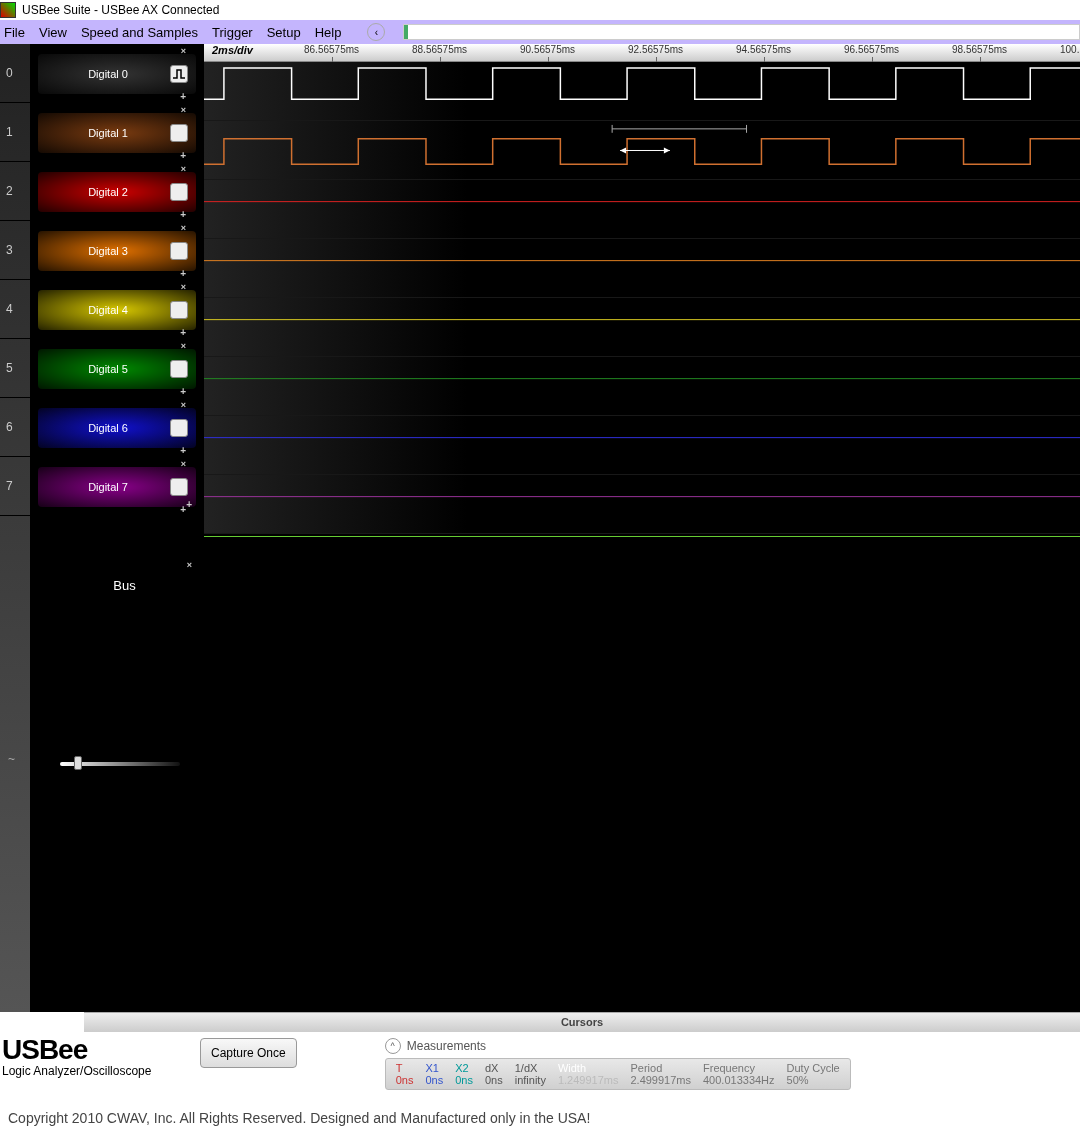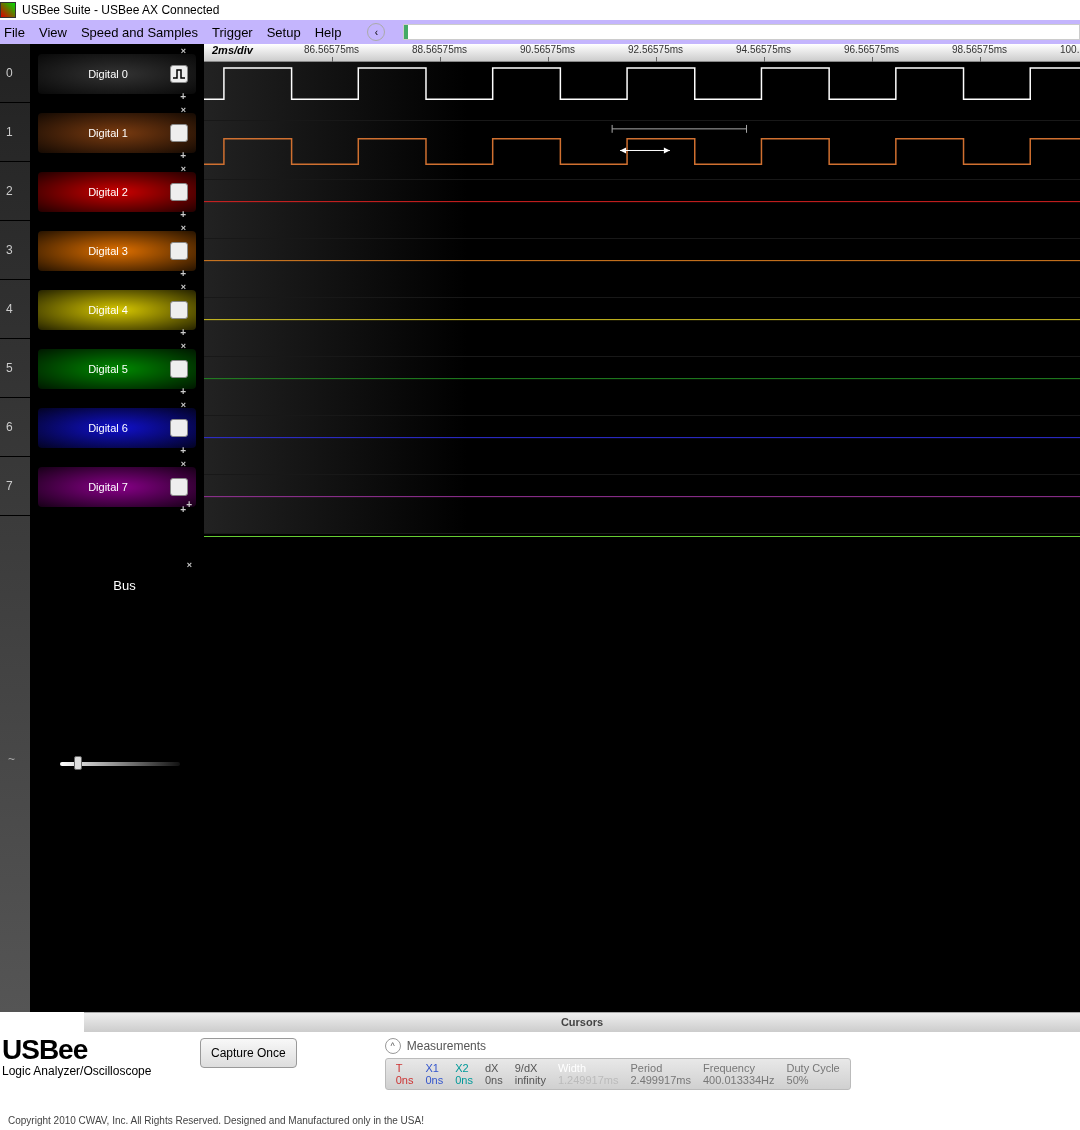--- a/index.html
+++ b/index.html
@@ -51,21 +51,21 @@
 .brand-name { font-size: 28px; font-weight: bold; letter-spacing: -1px; }
 .brand-sub { font-size: 12px; margin-top:-2px; }
 .capture-btn { height: 30px; padding: 0 10px; background: linear-gradient(to bottom, #f8f8f8, #ddd); border: 1px solid #999; border-radius: 4px; font-size: 12px; margin-top:4px; }
 .meas { margin-left: 80px; margin-top:4px; }
 .meas-hdr { display:flex; align-items:center; gap:6px; font-size:12px; color:#555; }
 .meas-caret { width:16px; height:16px; border:1px solid #999; border-radius:50%; display:flex; align-items:center; justify-content:center; font-size:9px; }
 .meas-table { display:flex; gap:12px; background:linear-gradient(to bottom,#e8e8e8,#d0d0d0); border:1px solid #bbb; border-radius:3px; padding:3px 10px; margin-top:4px; font-size:11px; }
 .meas-col { display:flex; flex-direction:column; }
 .meas-lbl { color:#666; }
 .meas-val { color:#444; }
-.copyright { position:absolute; bottom:4px; left:8px; font-size:10px; color:#444; }
+.copyright { position:absolute; bottom:4px; left:8px; font-size:14px; color:#444; }
 </style>
 </head>
 <body>
 
 <div class="title-bar">
   <div class="title-icon"></div>
   <span>USBee Suite - USBee AX Connected</span>
 </div>
 
 <div class="menu-bar">
@@ -277,21 +277,21 @@
         </div>
         <div class="meas-col">
           <span class="meas-lbl" style="color:#009999">X2</span>
           <span class="meas-val" style="color:#009999">0ns</span>
         </div>
         <div class="meas-col">
           <span class="meas-lbl" style="color:#555">dX</span>
           <span class="meas-val" style="color:#555">0ns</span>
         </div>
         <div class="meas-col">
-          <span class="meas-lbl" style="color:#555">9/dX</span>
+          <span class="meas-lbl" style="color:#555">1/dX</span>
           <span class="meas-val" style="color:#555">infinity</span>
         </div>
         <div class="meas-col">
           <span class="meas-lbl" style="color:#fff">Width</span>
           <span class="meas-val" style="color:#bbb">1.249917ms</span>
         </div>
         <div class="meas-col">
           <span class="meas-lbl" style="color:#777">Period</span>
           <span class="meas-val" style="color:#777">2.499917ms</span>
         </div>

